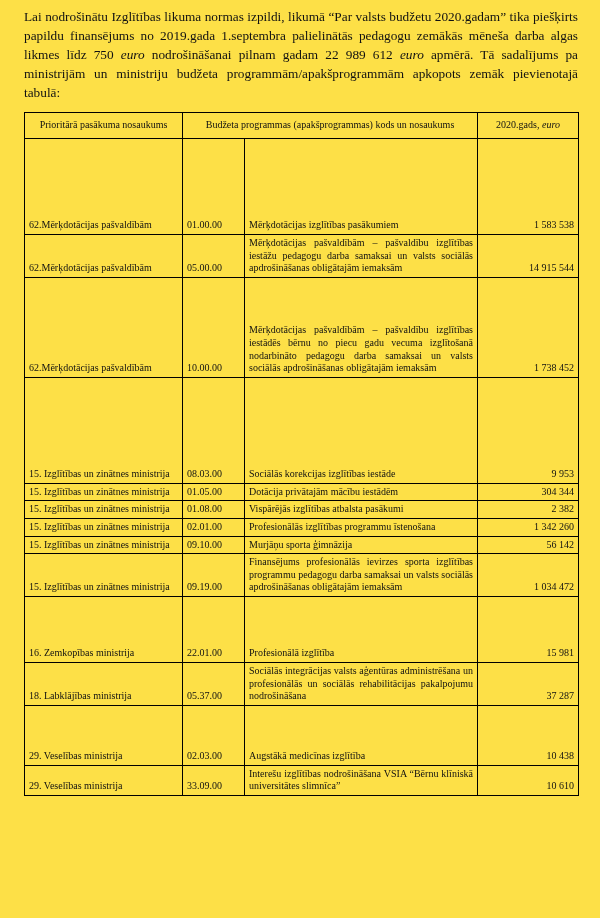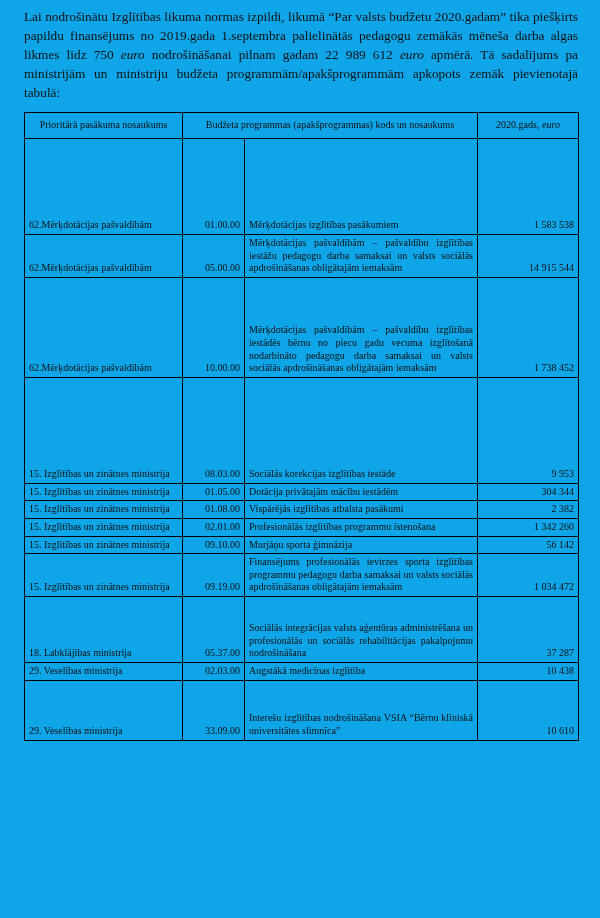--- a/index.html
+++ b/index.html
@@ -5,21 +5,21 @@
   html, body {
     margin: 0;
     padding: 0;
     background: #ffffff;
   }
   .page {
     width: 600px;
     height: 918px;
     box-sizing: border-box;
     padding: 8px 22px 0 24px;
-    background: #0ea5e9;
+    background: #fde047;
     color: #111;
     font-family: "Liberation Serif", "DejaVu Serif", serif;
     overflow: hidden;
     position: relative;
   }
   .para {
     font-size: 13.3px;
     line-height: 1.42;
     text-align: justify;
     margin: 0 0 10px 0;
@@ -41,21 +41,21 @@
     text-align: center;
     vertical-align: middle;
     padding: 6px 4px;
   }
   td.cell-ministry {
     vertical-align: bottom;
     text-align: left;
   }
   td.cell-code {
     vertical-align: bottom;
-    text-align: right;
+    text-align: left;
   }
   td.cell-name {
     vertical-align: bottom;
     text-align: justify;
   }
   td.cell-value {
     vertical-align: bottom;
     text-align: right;
     padding-right: 7px;
   }
@@ -139,20 +139,26 @@
           <td class="cell-name">Murjāņu sporta ģimnāzija</td>
           <td class="cell-value">56 142</td>
         </tr>
         <tr>
           <td class="cell-ministry">15. Izglītības un zinātnes ministrija</td>
           <td class="cell-code">09.19.00</td>
           <td class="cell-name">Finansējums profesionālās ievirzes sporta izglītības programmu pedagogu darba samaksai un valsts sociālās apdrošināšanas obligātajām iemaksām</td>
           <td class="cell-value">1 034 472</td>
         </tr>
         <tr>
+          <td class="cell-ministry">16. Zemkopības ministrija</td>
+          <td class="cell-code">22.01.00</td>
+          <td class="cell-name">Profesionālā izglītība</td>
+          <td class="cell-value">15 981</td>
+        </tr>
+        <tr>
           <td class="cell-ministry">18. Labklājības ministrija</td>
           <td class="cell-code">05.37.00</td>
           <td class="cell-name">Sociālās integrācijas valsts aģentūras administrēšana un profesionālās un sociālās rehabilitācijas pakalpojumu nodrošināšana</td>
           <td class="cell-value">37 287</td>
         </tr>
         <tr>
           <td class="cell-ministry">29. Veselības ministrija</td>
           <td class="cell-code">02.03.00</td>
           <td class="cell-name">Augstākā medicīnas izglītība</td>
           <td class="cell-value">10 438</td>

